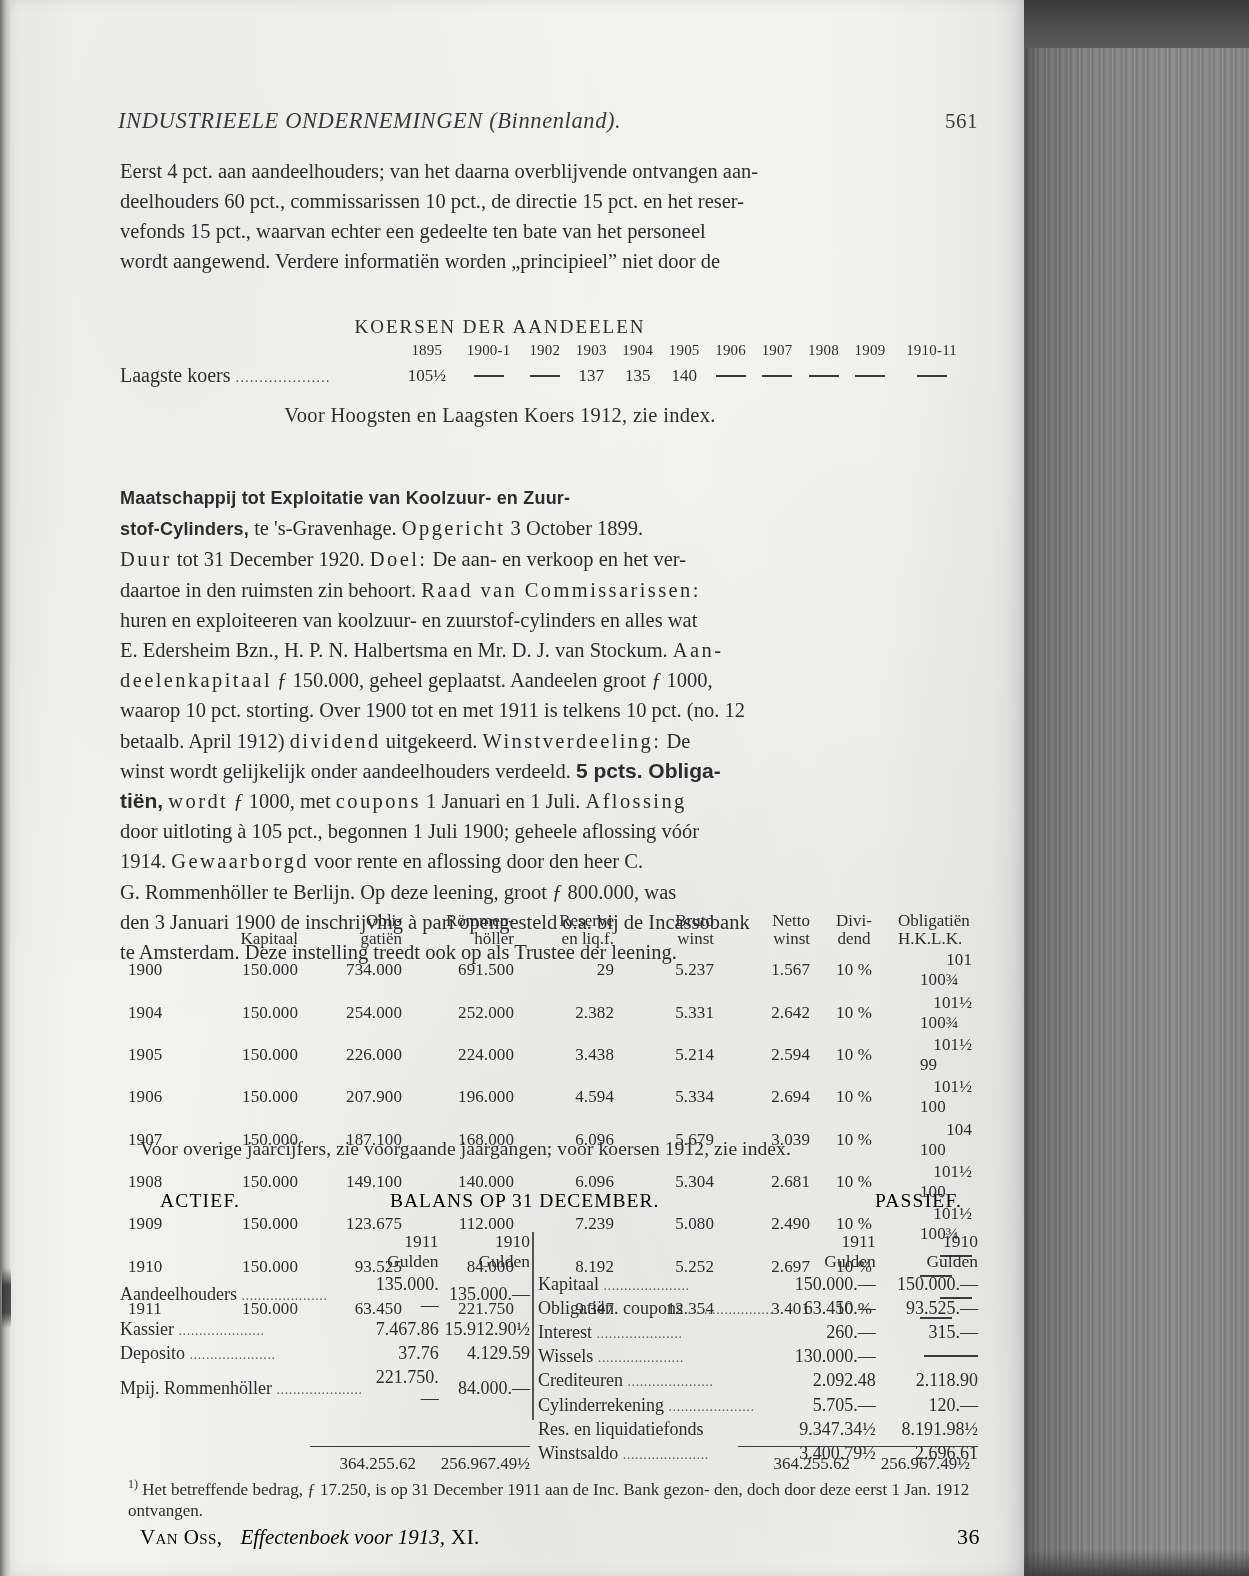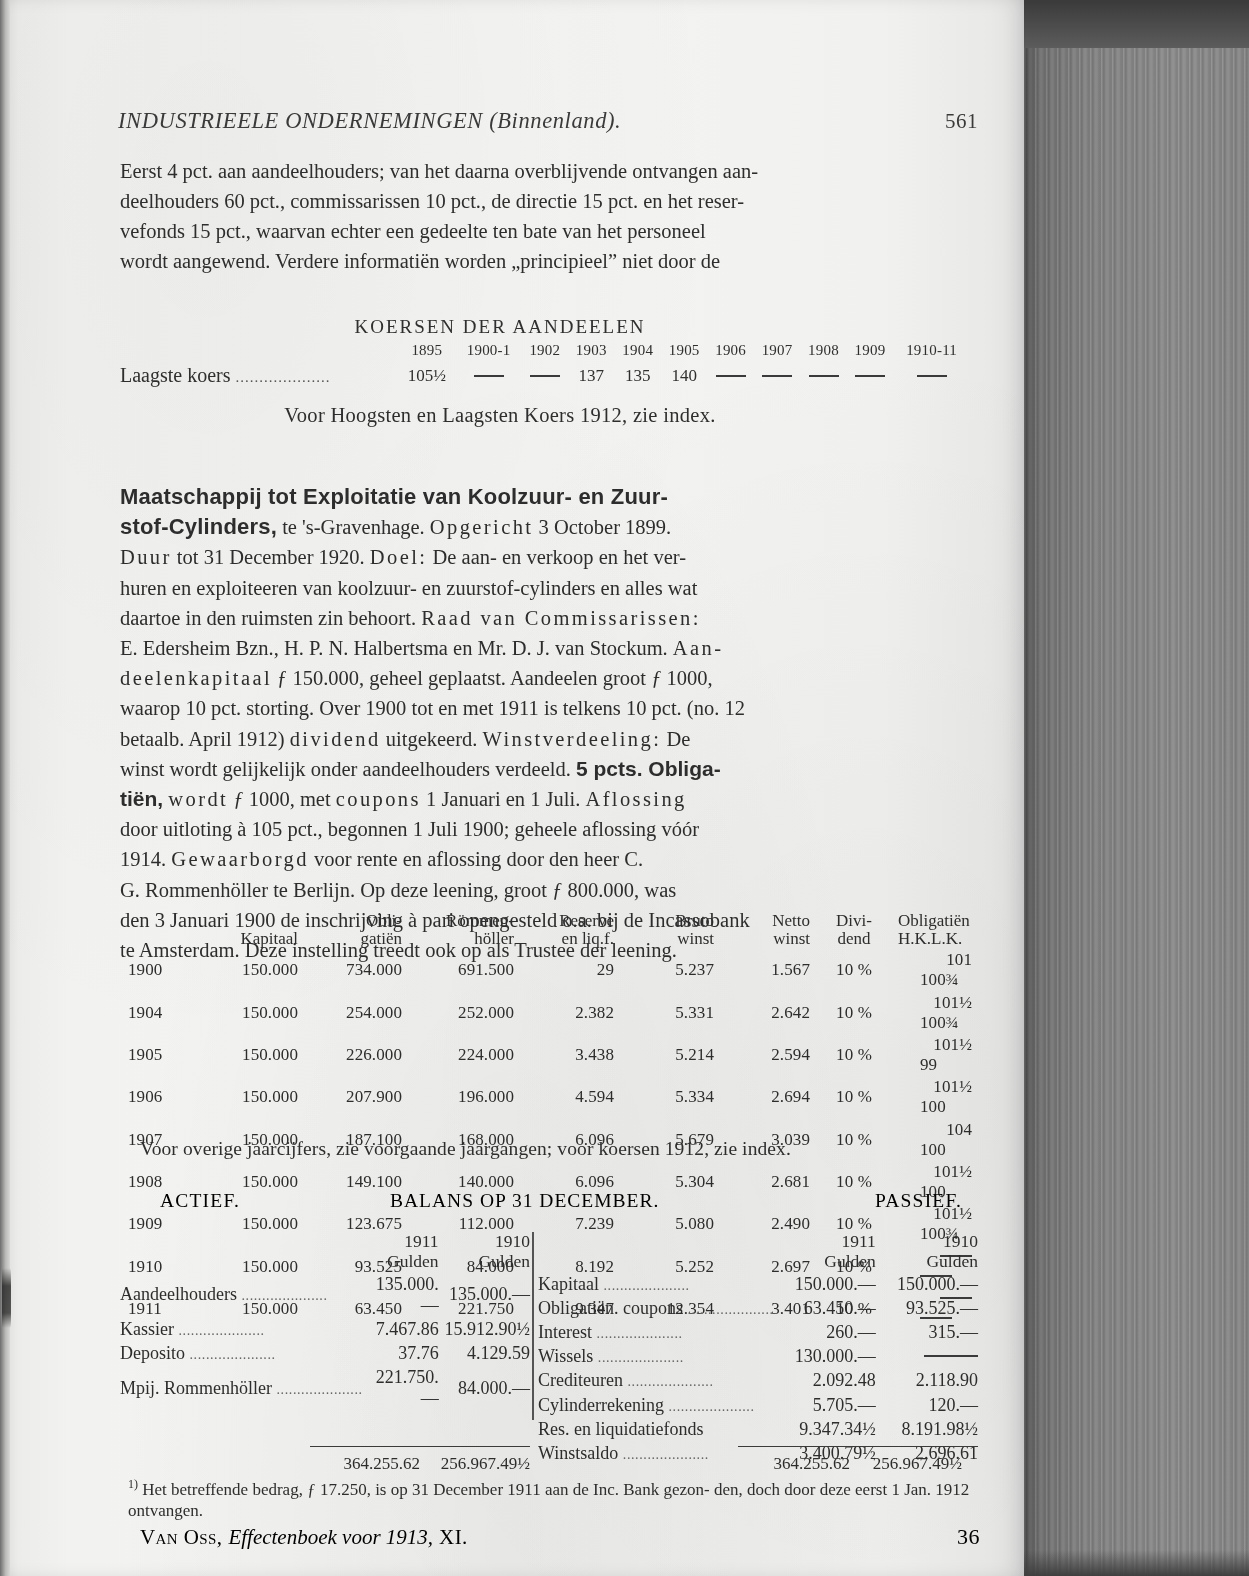--- a/index.html
+++ b/index.html
@@ -94,21 +94,21 @@
     position:absolute;left:0;top:400px;width:1000px;text-align:center;
     font-size:20.5px;color:#2e2e2e;letter-spacing:.3px;
   }
 
   
   #company{
     position:absolute;left:120px;top:478px;width:845px;
     font-size:20.5px;line-height:30.2px;color:#2d2d2d;
   }
   #company .l{display:block;white-space:nowrap;}
-  .hd{font-family:"Liberation Sans",sans-serif;font-weight:bold;font-size:22px;letter-spacing:.2px;}
+  .hd{font-family:"Liberation Sans",sans-serif;font-weight:bold;font-size:18px;letter-spacing:.2px;}
   .sp{letter-spacing:2.4px;}
   .bb{font-family:"Liberation Sans",sans-serif;font-weight:bold;font-size:21px;}
   .fl{font-style:italic;}
 
   
   #stats{position:absolute;left:128px;top:908px;width:845px;color:#2d2d2d;}
   #stats table{border-collapse:collapse;width:100%;font-size:16.5px;}
   #stats th{font-weight:normal;text-align:right;vertical-align:bottom;padding:0 0 2px 0;line-height:17.5px;font-size:17px;}
   #stats td{text-align:right;padding:1.2px 0;font-size:17px;letter-spacing:.1px;}
   #stats td.yr,#stats th.yr{text-align:left;width:62px;}
@@ -149,32 +149,32 @@
   .bal-tbl td.v{text-align:right;width:104px;}
   .bal-tbl td.v2{text-align:right;width:104px;}
   .bal-tbl th.v,.bal-tbl th.v2{width:104px;text-align:right;}
   .ldots{color:#666;letter-spacing:.6px;font-size:14px;}
   .bdash{display:inline-block;width:54px;border-bottom:2px solid #3a3a3a;vertical-align:5px;}
 
   .totrow{position:absolute;font-size:17px;color:#2d2d2d;}
   #tot-actief{left:120px;top:1442px;width:410px;}
   #tot-passief{left:538px;top:1442px;width:440px;}
   .totline{border-top:1.6px solid #3b3b3b;height:1px;margin:0 0 6px 0;}
-  .totvals{display:flex;}
+  .totvals{display:flex;gap:8px;}
   .totvals span{display:inline-block;text-align:right;}
 
   #footnote{
     position:absolute;left:128px;top:1470px;width:850px;
     font-size:17px;line-height:21px;color:#2e2e2e;
   }
   #footnote sup{font-size:12px;}
 
   #colophon{position:absolute;left:140px;top:1520px;width:840px;display:flex;align-items:baseline;}
   #colophon .sc{font-size:21px;letter-spacing:.4px;}
-  #colophon .it{font-style:italic;font-size:21px;margin-left:6px;}
+  #colophon .it{font-style:italic;font-size:21px;margin-left:18px;}
   #colophon .num{margin-left:auto;font-size:22px;letter-spacing:.5px;}
   .smallcaps{font-variant:small-caps;}
 </style>
 </head>
 <body>
 
 <div id="page"></div>
 <div id="bookedge"></div>
 <div id="leftedge"></div>
 <div id="leftmark"></div>
@@ -229,22 +229,22 @@
           </tr>
         </tbody>
       </table>
   </div>
   <div id="koersen-note">Voor Hoogsten en Laagsten Koers 1912, zie index.</div>
 
   <div id="company">
       <span class="l"><span class="hd">Maatschappij tot Exploitatie van Koolzuur- en Zuur-</span></span>
       <span class="l"><span class="hd">stof-Cylinders,</span><span> te 's-Gravenhage.  </span><span class="sp">Opgericht</span><span> 3  October  1899.</span></span>
       <span class="l"><span class="sp">Duur</span><span> tot 31 December 1920.    </span><span class="sp">Doel:</span><span>   De aan- en verkoop en het ver-</span></span>
+      <span class="l"><span>daartoe in den ruimsten zin behoort. </span><span class="sp">Raad van Commissarissen:</span></span>
       <span class="l"><span>huren en exploiteeren van koolzuur- en zuurstof-cylinders en alles wat</span></span>
-      <span class="l"><span>daartoe in den ruimsten zin behoort. </span><span class="sp">Raad van Commissarissen:</span></span>
       <span class="l"><span>E. Edersheim Bzn., H. P. N. Halbertsma en Mr. D. J. van Stockum. </span><span class="sp">Aan-</span></span>
       <span class="l"><span class="sp">deelenkapitaal</span><span>  ƒ 150.000, geheel geplaatst.  Aandeelen groot </span><span class="fl">ƒ</span><span> 1000,</span></span>
       <span class="l"><span>waarop 10 pct. storting.   Over 1900 tot en met 1911 is telkens 10 pct. (no. 12</span></span>
       <span class="l"><span>betaalb. April 1912) </span><span class="sp">dividend</span><span> uitgekeerd.  </span><span class="sp">Winstverdeeling:</span><span> De</span></span>
       <span class="l"><span>winst wordt gelijkelijk onder aandeelhouders verdeeld.  </span><span class="bb">5 pcts. Obliga-</span></span>
       <span class="l"><span class="bb">tiën,</span><span> </span><span class="sp">wordt</span><span> </span><span class="fl">ƒ</span><span> 1000, met </span><span class="sp">coupons</span><span> 1 Januari en 1 Juli.  </span><span class="sp">Aflossing</span></span>
       <span class="l"><span>door uitloting à 105 pct., begonnen 1 Juli 1900; geheele aflossing vóór</span></span>
       <span class="l"><span>1914.  </span><span class="sp">Gewaarborgd</span><span>  voor  rente  en  aflossing  door  den  heer  C.</span></span>
       <span class="l"><span>G.  Rommenhöller  te  Berlijn.  Op  deze  leening,  groot  </span><span class="fl">ƒ</span><span> 800.000,  was</span></span>
       <span class="l"><span>den 3 Januari 1900 de inschrijving à pari opengesteld o.a. bij de Incassobank</span></span>

